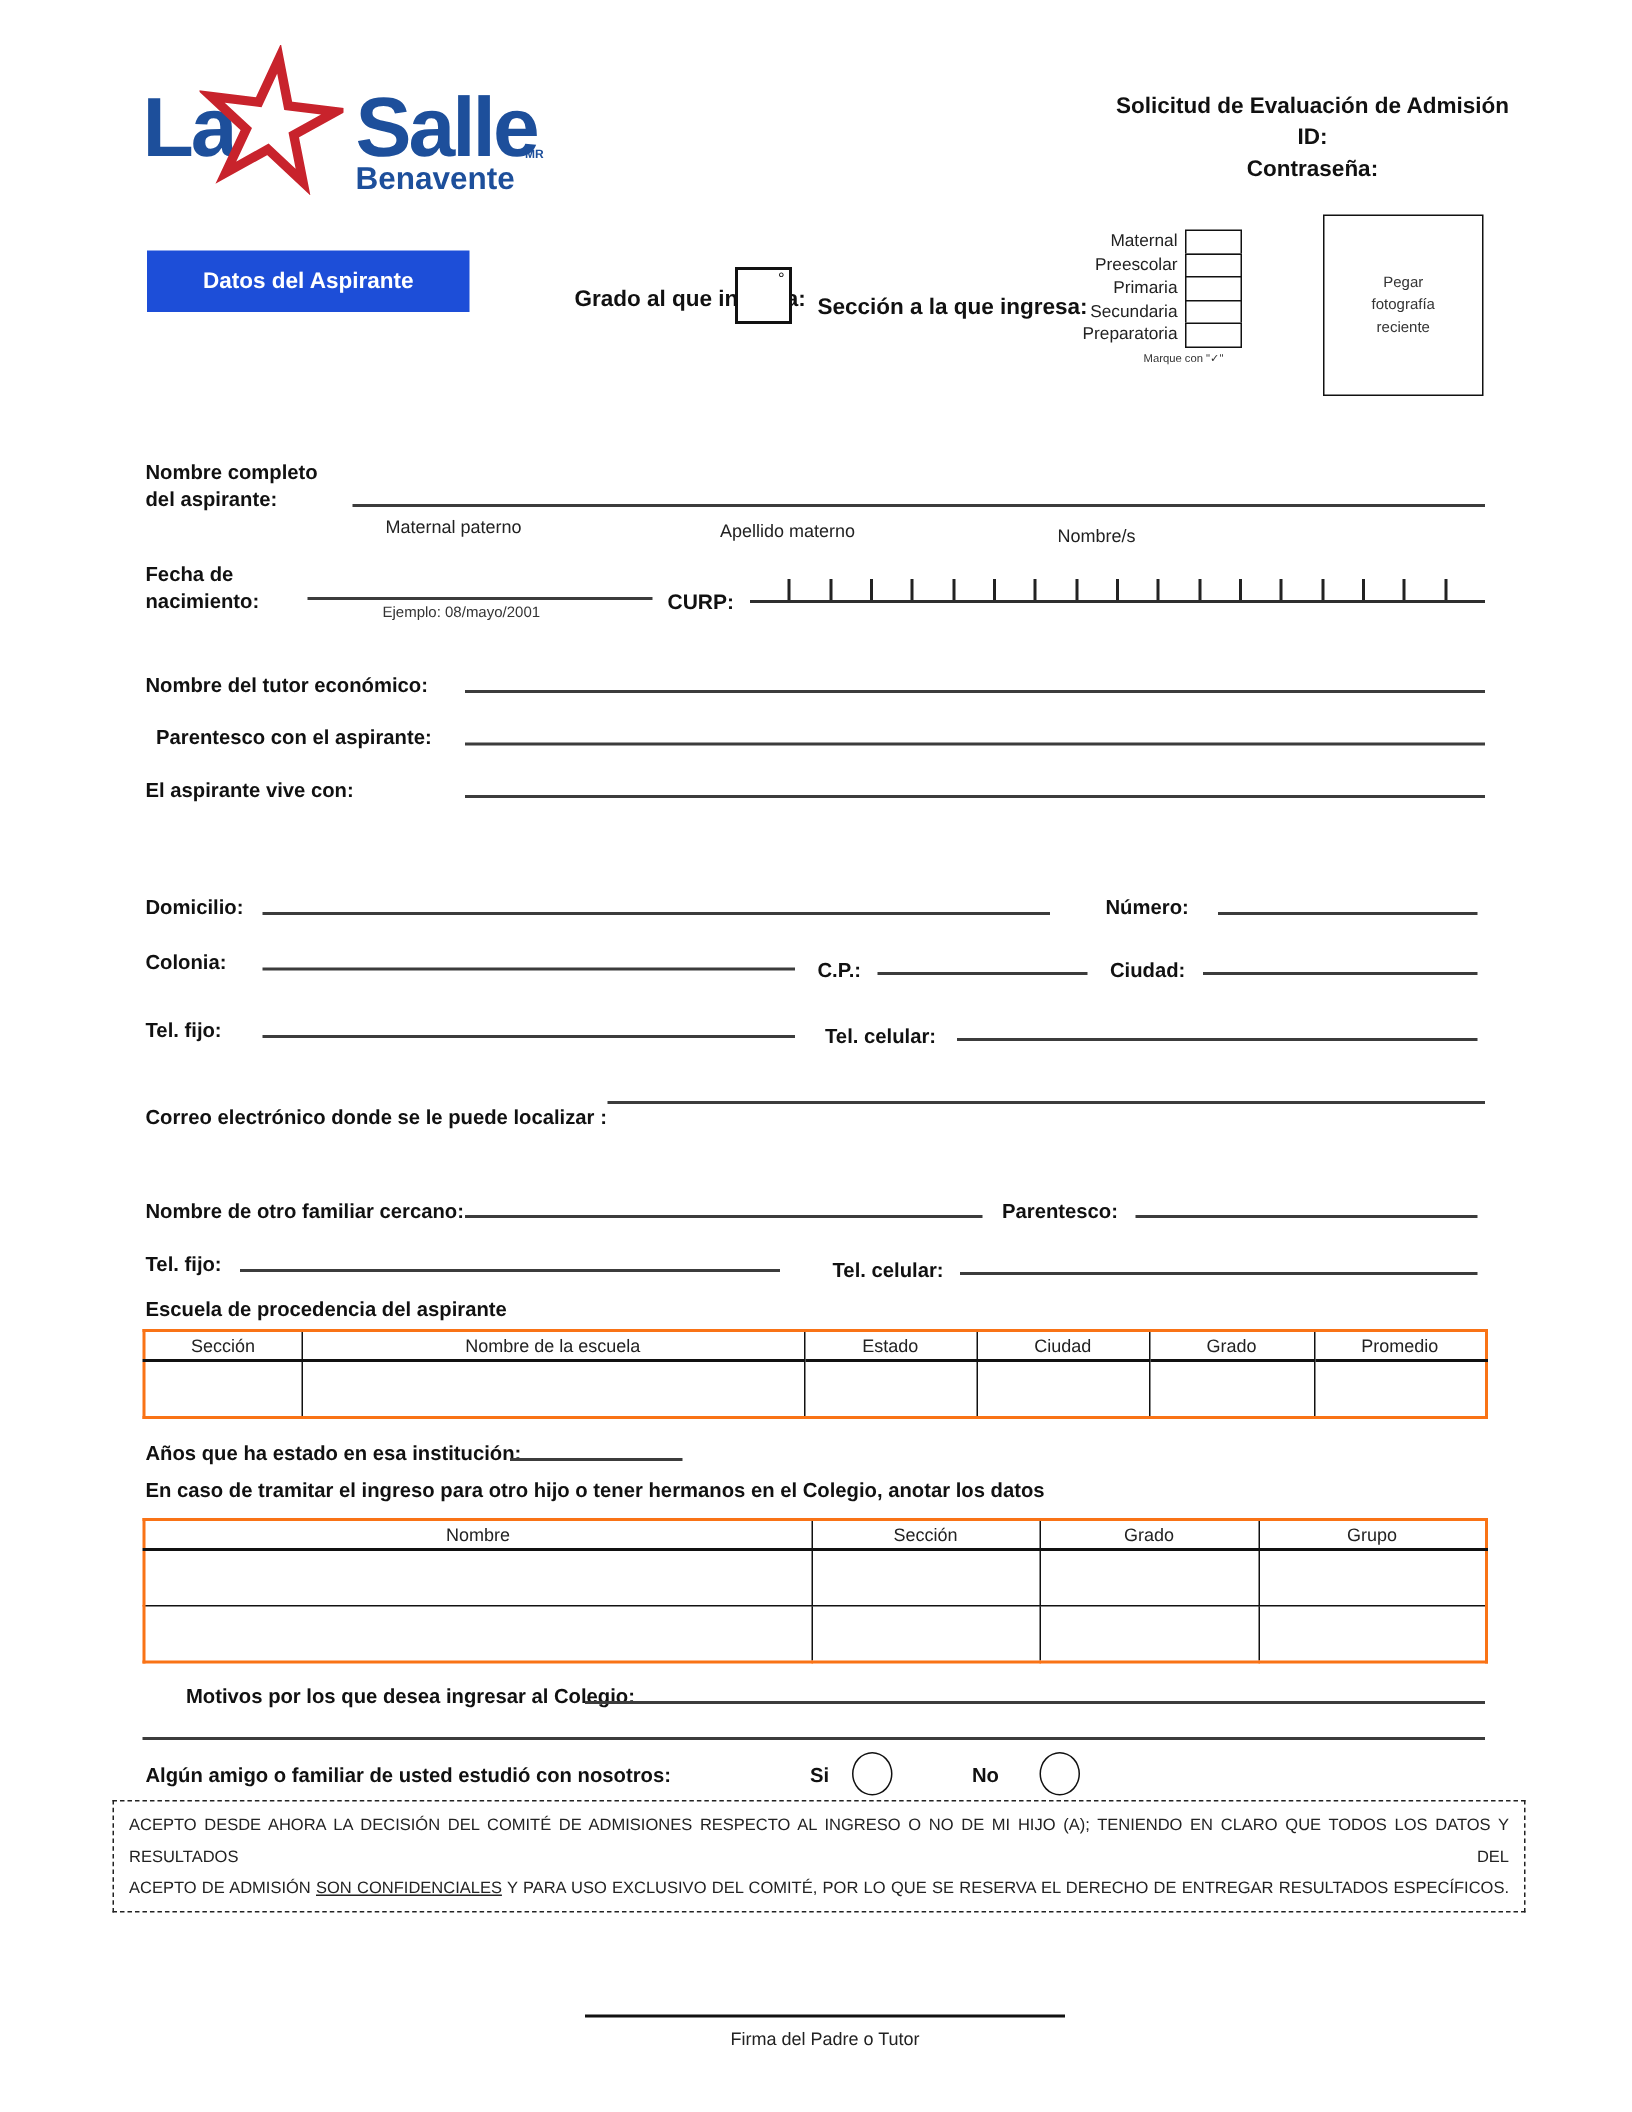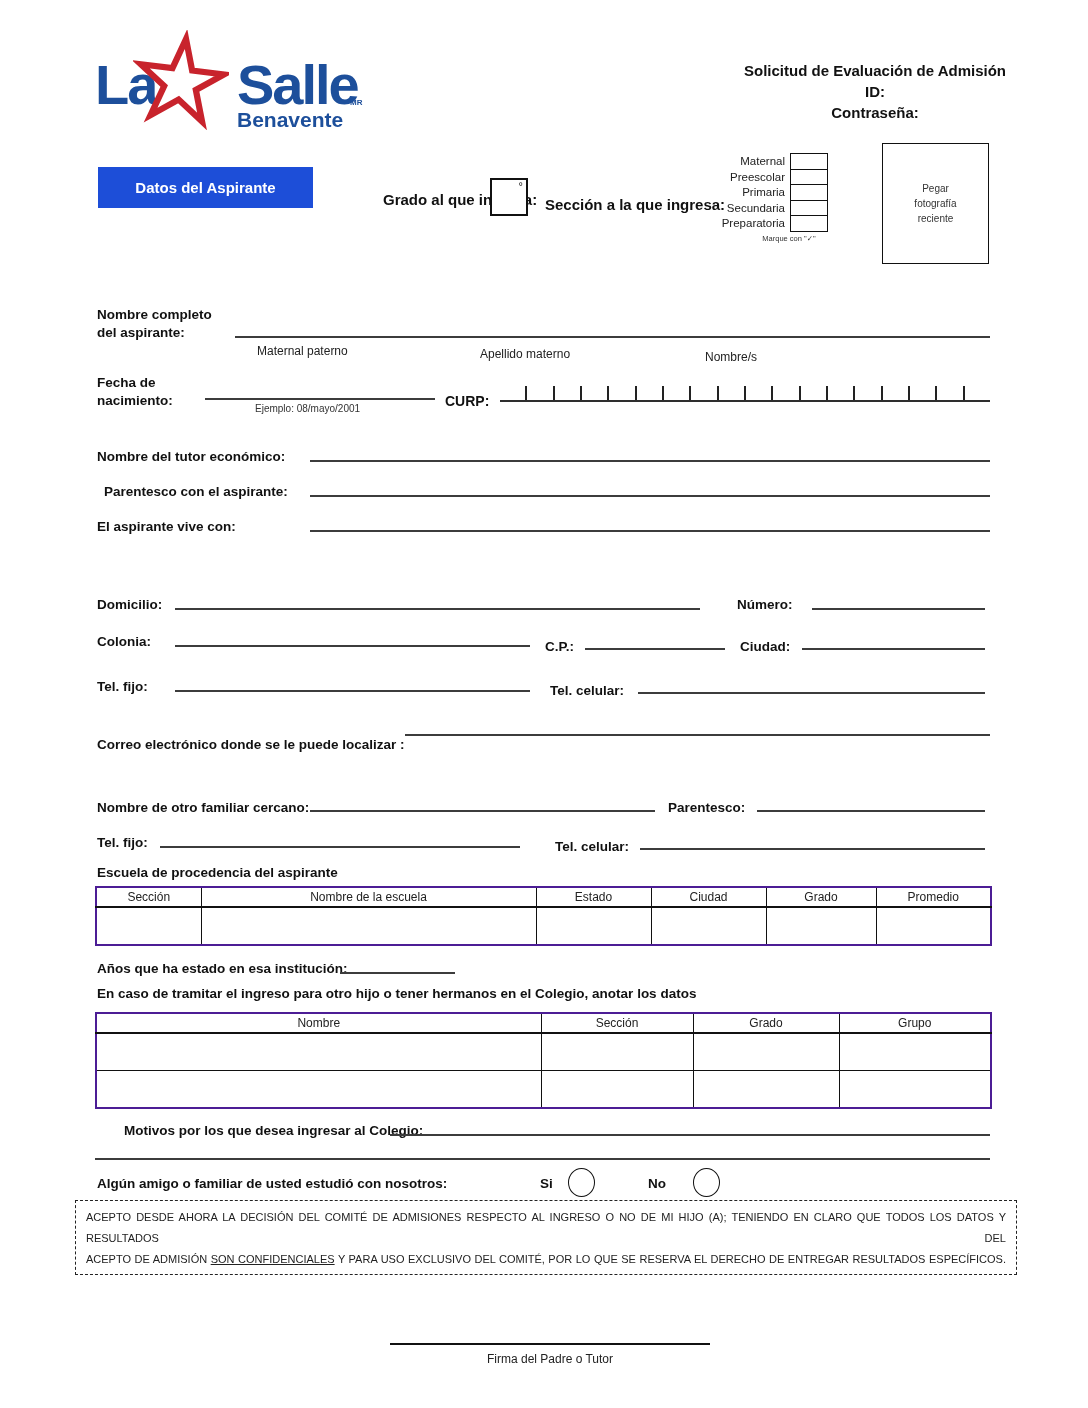--- a/index.html
+++ b/index.html
@@ -31,21 +31,21 @@
   .grade-box{width:34px;height:34px;border:2px solid #111;background:#fff;}
   .grade-mark{position:absolute;right:3px;top:0px;font-size:11px;color:#111;}
   
   .curp{display:flex;height:14px;border-bottom:2px solid #2e2e2e;}
   .curp div{flex:1;}
   .curp div:not(:last-child){border-right:2px solid #222;}
   
   table.grid{border-collapse:collapse;width:895px;table-layout:fixed;}
   table.grid th{border:1.5px solid #111;border-bottom:2.5px solid #111;font-size:12px;font-weight:normal;color:#222;height:18px;padding:0;}
   table.grid td{border:1.5px solid #111;height:36px;padding:0;}
-  table.grid{border:2px solid #4c1d95;}
+  table.grid{border:2px solid #f97316;}
   
   .agree{border:1.5px dashed #222;padding:6px 10px 4px 10px;font-size:11px;color:#222;}
   .agree-line{line-height:21px;white-space:normal;}
   .just{text-align:justify;text-align-last:justify;}
   .u{text-decoration:underline;}
   
   .circ{width:25px;height:27px;border:1.5px solid #111;border-radius:50%;background:#fff;}
   .qlabel{font-size:13.5px;font-weight:bold;color:#111;}
   .sig-line{border-bottom:2px solid #111;height:0;}
   .sig-label{font-size:12px;color:#222;text-align:center;}

